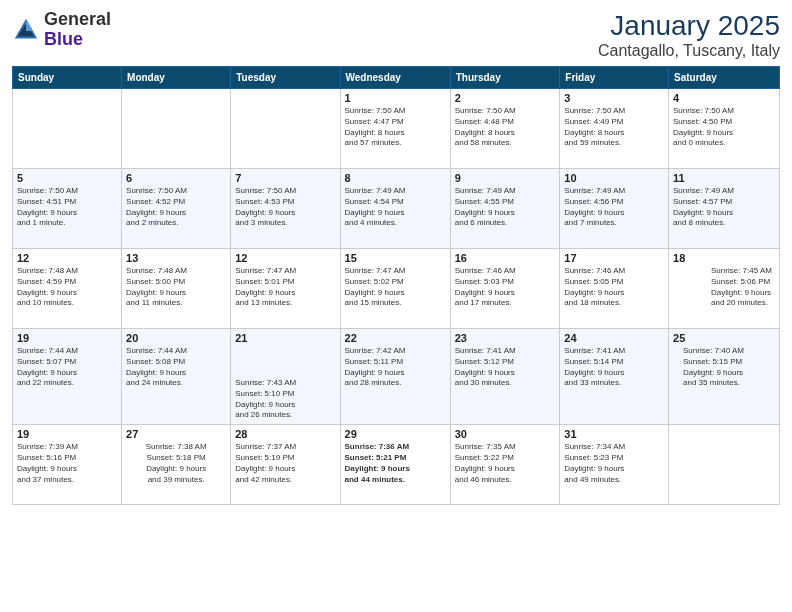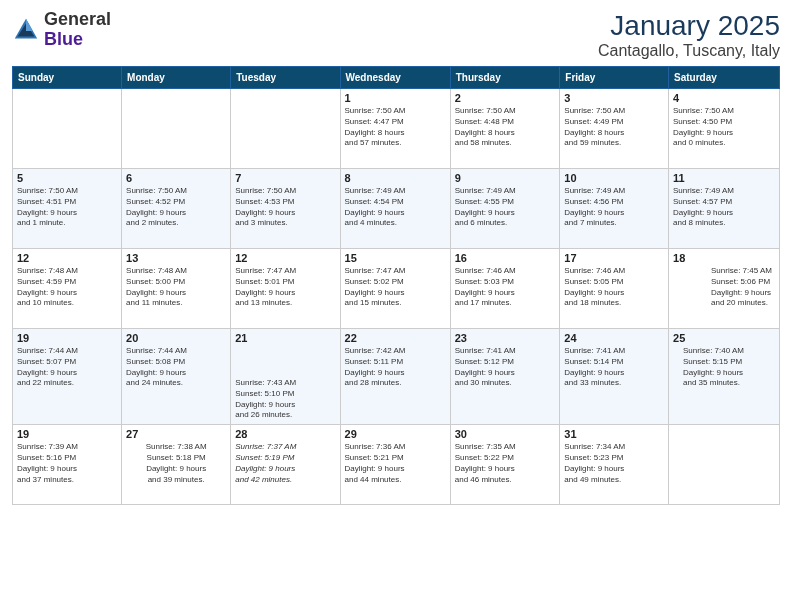--- a/index.html
+++ b/index.html
@@ -322,28 +322,28 @@
           </td>
           <td>
             <span class="day-number">27</span>
             <div class="day-info" style="white-space: pre-line; text-align: center;">Sunrise: 7:38 AM
 Sunset: 5:18 PM
 Daylight: 9 hours
 and 39 minutes.</div>
           </td>
           <td>
             <span class="day-number">28</span>
-            <div class="day-info" style="white-space: pre-line; font-style: italic;">Sunrise: 7:37 AM
+            <div class="day-info" style="white-space: pre-line;">Sunrise: 7:37 AM
 Sunset: 5:19 PM
 Daylight: 9 hours
 and 42 minutes.</div>
           </td>
           <td>
             <span class="day-number">29</span>
-            <div class="day-info" style="white-space: pre-line;">Sunrise: 7:36 AM
+            <div class="day-info" style="white-space: pre-line; font-weight: bold;">Sunrise: 7:36 AM
 Sunset: 5:21 PM
 Daylight: 9 hours
 and 44 minutes.</div>
           </td>
           <td>
             <span class="day-number">30</span>
             <div class="day-info" style="white-space: pre-line;">Sunrise: 7:35 AM
 Sunset: 5:22 PM
 Daylight: 9 hours
 and 46 minutes.</div>

